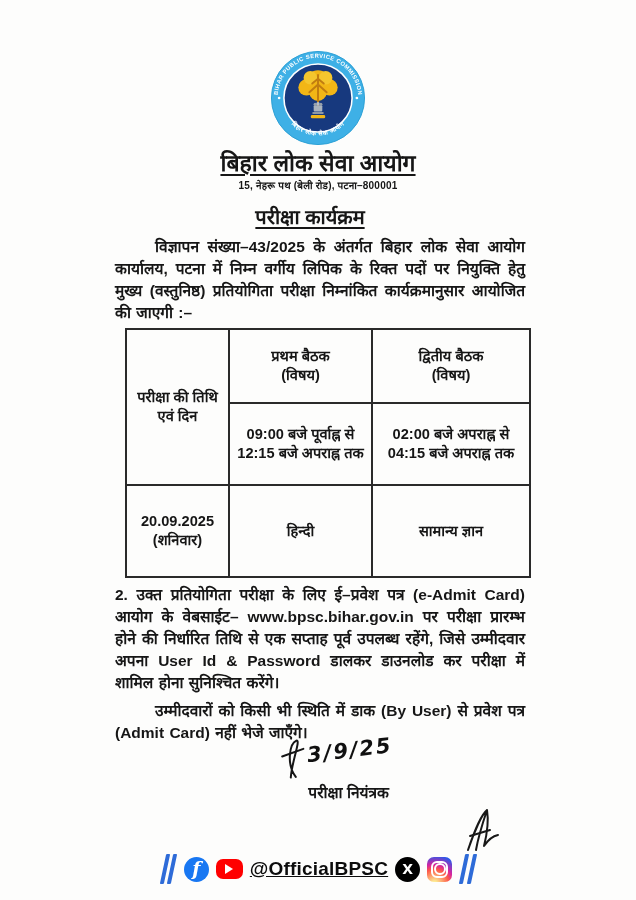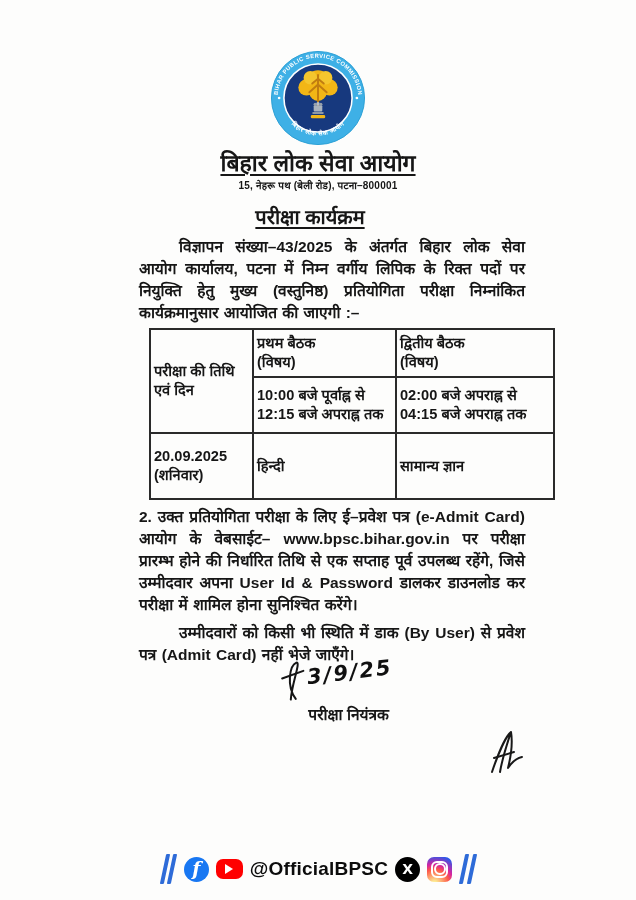--- a/index.html
+++ b/index.html
@@ -22,40 +22,40 @@
     font-size:23px;line-height:26px;font-weight:bold;
     text-decoration:underline;text-underline-offset:3px;
   }
   .org-address{font-size:10px;line-height:20px;font-weight:bold;letter-spacing:.2px;}
   .doc-title{
     margin:8px 16px 0 0;
     font-size:20px;line-height:26px;font-weight:bold;
     text-decoration:underline;text-underline-offset:3px;
   }
   
-  .content{padding:0 111px 0 115px;margin-left:24px;}
+  .content{padding:0 111px 0 115px;}
   .para{
     margin:6px 0 0 0;
     font-size:15.5px;line-height:22px;font-weight:600;
     text-align:justify;word-spacing:1px;
   }
   .indent{text-indent:40px;}
   .bold{font-weight:bold;}
   
   table.sched{
     border-collapse:collapse;
     margin:4px 0 0 10px;
     width:392px;
     table-layout:fixed;
   }
   table.sched td{
     border:2.2px solid #2a2a2a;
-    text-align:left;vertical-align:middle;
+    text-align:center;vertical-align:middle;
     font-size:14.6px;line-height:19px;font-weight:bold;
-    padding:4px 3px;
+    padding:17px 3px;
   }
   .w1{width:95px;} .w2{width:135px;} .w3{width:150px;}
   .hrow td{height:36px;}
   .trow td{height:46px;}
   .drow td{height:56px;}
   
   .sig-date{
     height:46px;margin-top:-14px;
     text-align:right;padding-right:132px;
     position:relative;z-index:2;
@@ -74,21 +74,21 @@
     font-size:15.5px;line-height:22px;font-weight:bold;
   }
   .squiggle{display:block;margin:2px 0 0 345px;}
   
   .footer{
     position:absolute;left:0;right:0;bottom:16px;
     display:flex;align-items:center;justify-content:center;gap:7px;
   }
   .bars{display:inline-flex;gap:4px;margin:0 3px;}
   .bar{width:3.5px;height:30px;background:#2e6bd8;transform:skewX(-12deg);border-radius:1px;}
-  .handle{font-size:19px;font-weight:bold;letter-spacing:.2px;color:#0c0c0c;}
+  .handle{font-size:19px;font-weight:bold;letter-spacing:.2px;color:#0c0c0c;text-decoration:underline;}
   .icn{
     display:inline-flex;align-items:center;justify-content:center;
     width:25px;height:25px;border-radius:50%;
     color:#fff;flex:none;position:relative;
   }
   .fb{background:#1877f2;font:italic 900 19px "DejaVu Serif",serif;padding-bottom:3px;box-sizing:border-box;}
   .yt{background:#f00;border-radius:7px;width:27px;height:20px;}
   .yt i{width:0;height:0;border-left:8px solid #fff;border-top:5px solid transparent;border-bottom:5px solid transparent;}
   .x{background:#000;font:900 14px "DejaVu Sans",sans-serif;}
   .ig{
@@ -157,21 +157,21 @@
         <td class="w2">
           <div>प्रथम बैठक</div>
           <div>(विषय)</div>
         </td>
         <td class="w3">
           <div>द्वितीय बैठक</div>
           <div>(विषय)</div>
         </td>
       </tr>
       <tr class="trow">
-        <td>10:00 बजे पूर्वाह्न से 12:15 बजे अपराह्न तक</td>
+        <td>09:00 बजे पूर्वाह्न से 12:15 बजे अपराह्न तक</td>
         <td>02:00 बजे अपराह्न से 04:15 बजे अपराह्न तक</td>
       </tr>
       <tr class="drow">
         <td>
           <div>20.09.2025</div>
           <div>(शनिवार)</div>
         </td>
         <td>हिन्दी</td>
         <td>सामान्य ज्ञान</td>
       </tr>

